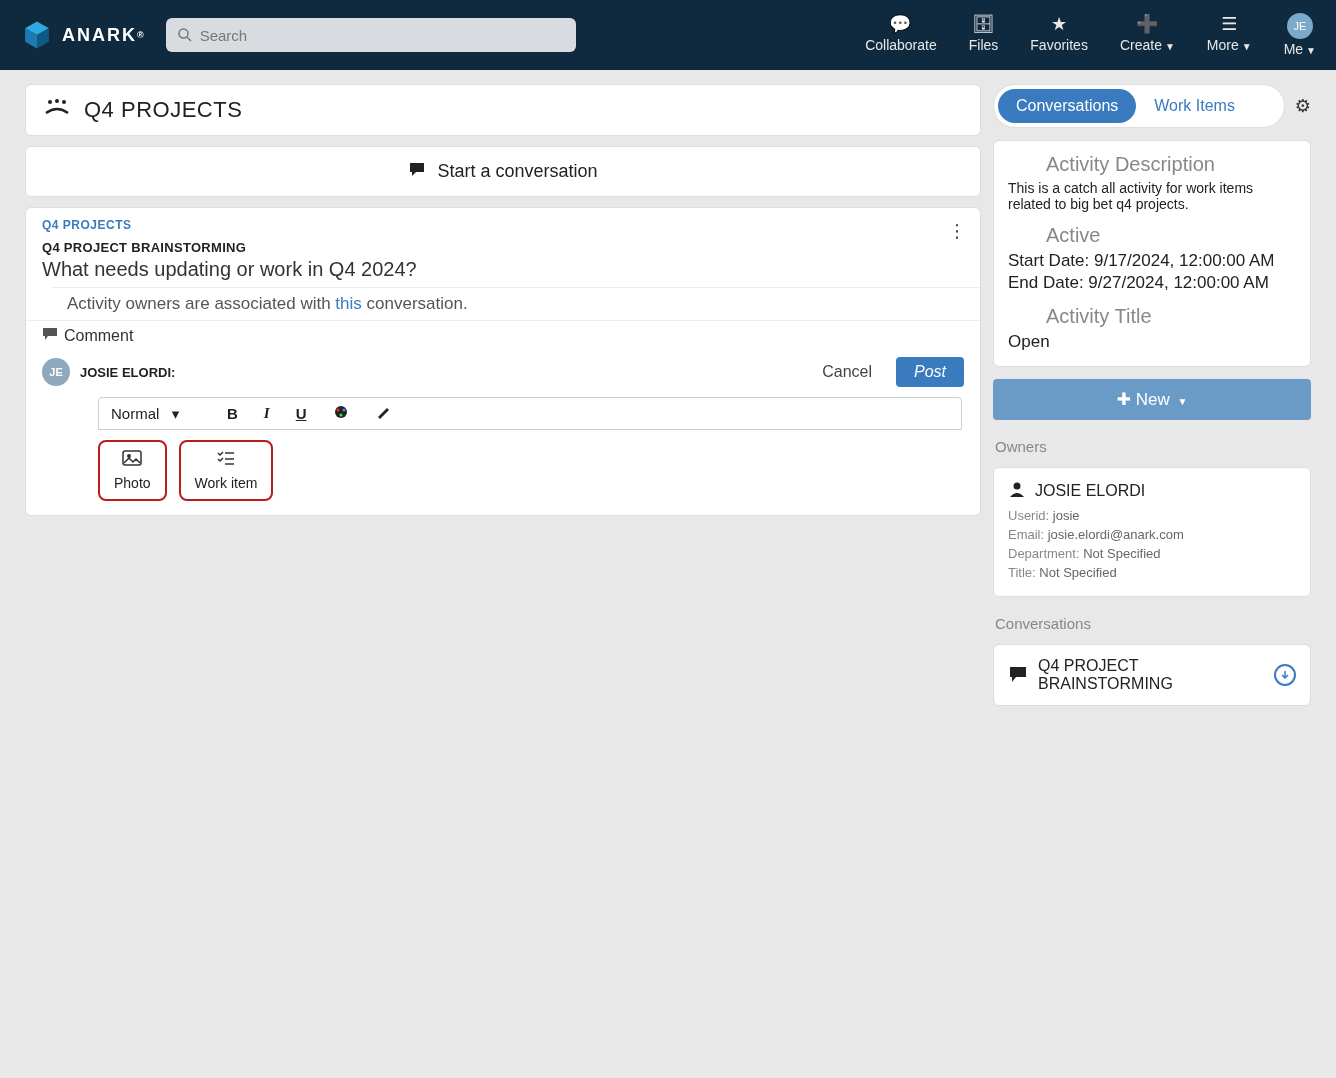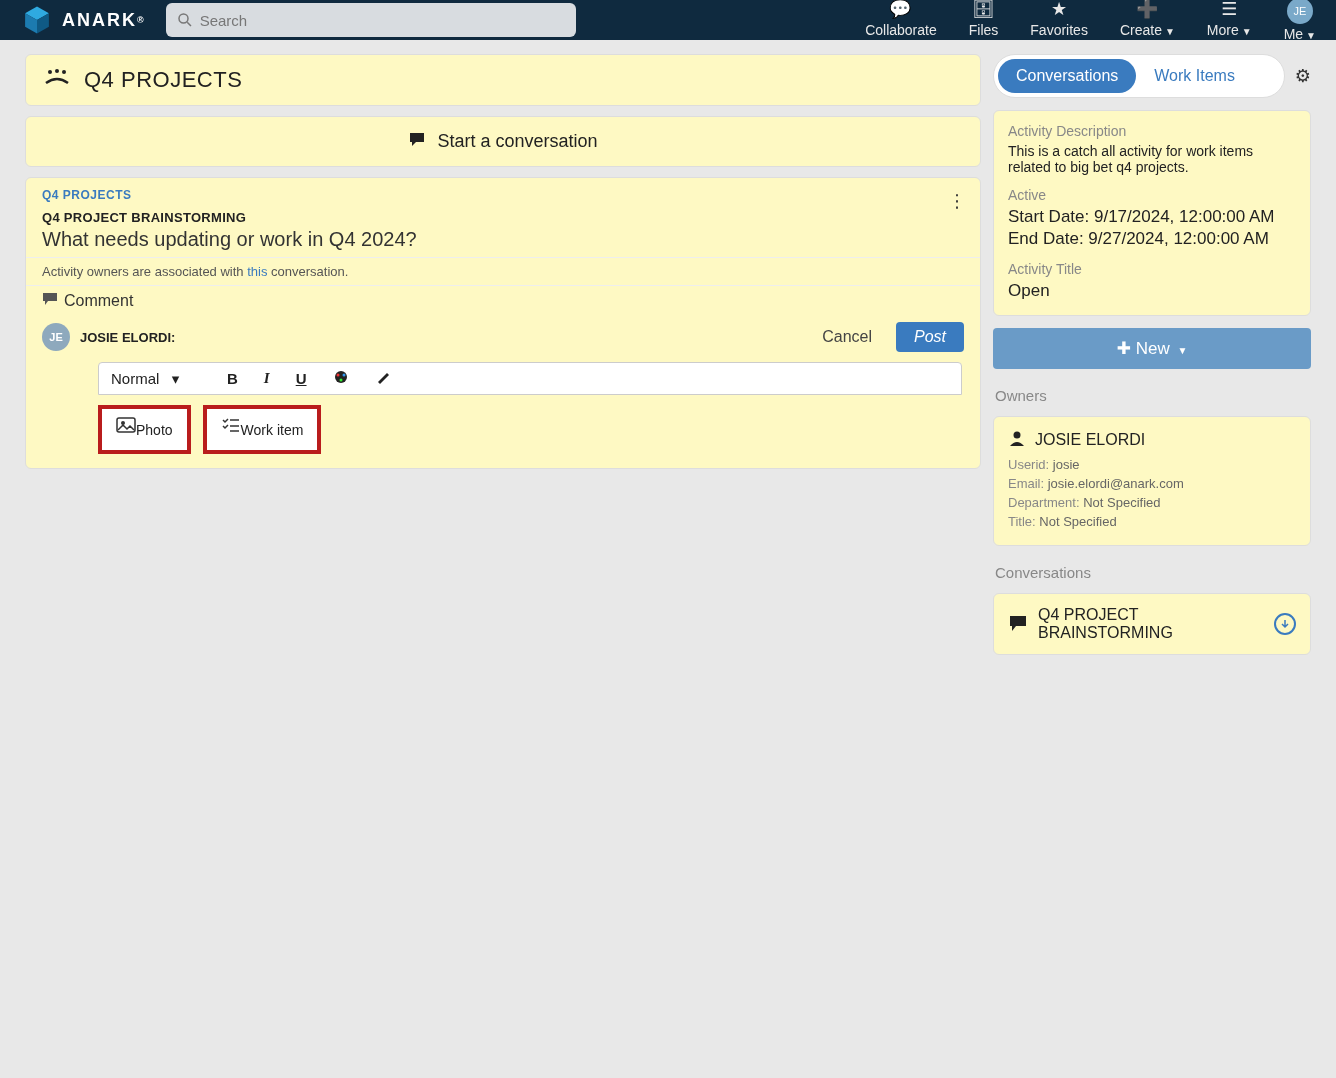--- a/index.html
+++ b/index.html
@@ -1,54 +1,54 @@
 <!DOCTYPE html>
 <html><head>
 <meta charset="utf-8">
 <style>
 * { box-sizing: border-box; margin: 0; padding: 0; }
 body { font-family: 'Segoe UI', Arial, sans-serif; background: #e8e8e8; color: #222; font-size: 14px; }
 
 
-.topnav { background: #0f2a3f; height: 40px; display: flex; align-items: center; padding: 0 20px; color: #fff; }
+.topnav { background: #0f2a3f; height: 70px; display: flex; align-items: center; padding: 0 20px; color: #fff; }
 .logo { display: flex; align-items: center; font-weight: 600; font-size: 18px; letter-spacing: 2px; }
 .logo-cube { width: 34px; height: 34px; margin-right: 8px; }
 .search-wrap { margin-left: 20px; flex-shrink: 0; width: 410px; position: relative; }
 .search-in { width: 100%; height: 34px; border: none; border-radius: 6px; background: #d8dce0; padding: 0 12px 0 34px; font-size: 15px; color: #333; }
 .search-in::placeholder { color: #777; }
 .search-icon { position: absolute; left: 10px; top: 8px; color: #777; }
 .nav-items { display: flex; margin-left: auto; gap: 32px; }
 .nav-item { display: flex; flex-direction: column; align-items: center; color: #e8e8e8; font-size: 14px; cursor: pointer; }
 .nav-item .ico { font-size: 18px; margin-bottom: 2px; }
 .avatar-sm { width: 26px; height: 26px; border-radius: 50%; background: #7aa9c9; display: flex; align-items: center; justify-content: center; font-size: 11px; color: #fff; margin-bottom: 2px; }
 
 
 .page { display: flex; padding: 14px 25px; gap: 12px; }
 .main-col { flex: 1; min-width: 0; display: flex; flex-direction: column; gap: 10px; }
 .side-col { width: 318px; flex-shrink: 0; display: flex; flex-direction: column; gap: 12px; }
 
-.card { background: #fef9c3; border: 1px solid #ddd; border-radius: 6px; }
+.card { background: #ffffff; border: 1px solid #ddd; border-radius: 6px; }
 
 
 .page-header { padding: 12px 18px; display: flex; align-items: center; gap: 14px; }
 .page-header h1 { font-size: 22px; font-weight: 500; letter-spacing: 0.5px; }
 .group-icon { font-size: 22px; }
 
 
 .start-convo-card { padding: 14px; text-align: center; font-size: 18px; cursor: pointer; }
 .start-convo-card .cico { margin-right: 6px; }
 
 
 .convo-card { }
 .convo-head { padding: 10px 16px 6px; position: relative; }
 .breadcrumb { color: #3a7bbf; font-size: 12px; font-weight: 600; letter-spacing: 0.5px; }
 .convo-title { font-size: 13px; font-weight: 700; margin-top: 8px; letter-spacing: 0.3px; }
 .convo-body { font-size: 20px; color: #333; margin-top: 3px; }
 .more-btn { position: absolute; right: 14px; top: 12px; font-size: 18px; cursor: pointer; color: #333; }
-.owners-note { border-top: 1px solid #eee; padding: 6px 16px; font-size: 13px; color: #555; }
+.owners-note { border-top: 1px solid #eee; padding: 6px 16px; font-size: 17px; color: #555; margin-left: 25px; }
 .owners-note a { color: #3a7bbf; text-decoration: none; }
 
 
 .comment-sec { border-top: 1px solid #eee; }
 .comment-hdr { display: flex; align-items: center; padding: 6px 16px; font-size: 16px; font-weight: 500; color: #333; }
 .comment-hdr .cico { margin-right: 6px; color: #555; }
 .comment-row { display: flex; align-items: center; padding: 6px 16px; gap: 10px; }
 .avatar-md { width: 28px; height: 28px; border-radius: 50%; background: #8ea9bd; color: #fff; display: flex; align-items: center; justify-content: center; font-size: 11px; font-weight: 600; }
 .commenter { font-weight: 700; font-size: 13px; }
 .spacer { flex: 1; }
@@ -56,32 +56,32 @@
 .post-btn { background: #3a7bbf; color: #fff; border: none; border-radius: 4px; padding: 6px 18px; font-size: 16px; cursor: pointer; font-style: italic; }
 
 .editor-wrap { margin: 4px 18px 14px 72px; }
 .toolbar { border: 1px solid #ccc; border-radius: 4px 4px 0 0; padding: 6px 12px; display: flex; align-items: center; gap: 26px; background: #fff; }
 .tb-select { font-size: 15px; border: none; background: transparent; min-width: 90px; }
 .tb-btn { cursor: pointer; font-weight: bold; font-size: 15px; }
 .tb-i { font-style: italic; font-family: serif; }
 .tb-u { text-decoration: underline; }
 .editor-in { width: 100%; border: 2px solid #3a7bbf; border-top: 2px solid #3a7bbf; padding: 12px; font-size: 14px; outline: none; }
 .attach-row { display: flex; gap: 12px; margin-top: 10px; }
-.attach-btn { border: 4px solid #b91c1c; border-radius: 0; padding: 8px 14px; display: flex; flex-direction: row; align-items: center; font-size: 14px; cursor: pointer; background: #fff; }
+.attach-btn { border: 2px solid #b91c1c; border-radius: 8px; padding: 8px 14px; display: flex; flex-direction: column; align-items: center; font-size: 14px; cursor: pointer; background: #fff; }
 .attach-btn .aico { font-size: 18px; margin-bottom: 4px; }
 
 
 .tabs-row { display: flex; align-items: center; gap: 10px; }
 .tabs-pill { background: #fff; border: 1px solid #ddd; border-radius: 22px; padding: 4px; display: flex; flex: 1; }
 .tab { padding: 8px 18px; border-radius: 18px; font-size: 16px; cursor: pointer; color: #3a7bbf; }
 .tab.active { background: #3a7bbf; color: #fff; }
 .gear { font-size: 18px; cursor: pointer; color: #333; }
 
 .side-card { padding: 12px 14px; }
-.side-label { color: #888; font-size: 14px; margin-bottom: 4px; }
+.side-label { color: #888; font-size: 20px; margin-bottom: 4px; margin-left: 38px; }
 .side-text { font-size: 14px; color: #222; margin-bottom: 12px; }
 .side-kv { font-size: 17px; margin-bottom: 2px; }
 
 .new-btn { background: #6a9bc7; color: #fff; border: none; border-radius: 4px; padding: 10px; font-size: 17px; cursor: pointer; width: 100%; font-weight: 500; }
 
 .section-label { color: #888; font-size: 15px; margin: 6px 2px 0; }
 
 .owner-card { padding: 12px 14px; }
 .owner-head { display: flex; align-items: center; gap: 9px; font-size: 16px; font-weight: 500; margin-bottom: 6px; }
 .owner-line { color: #888; font-size: 13px; margin: 4px 0; }

